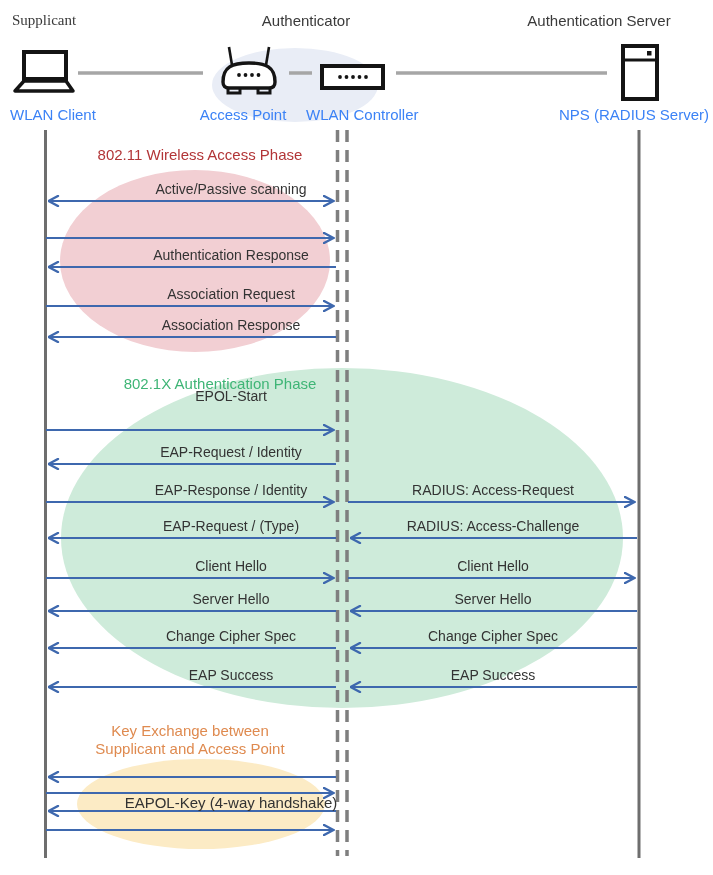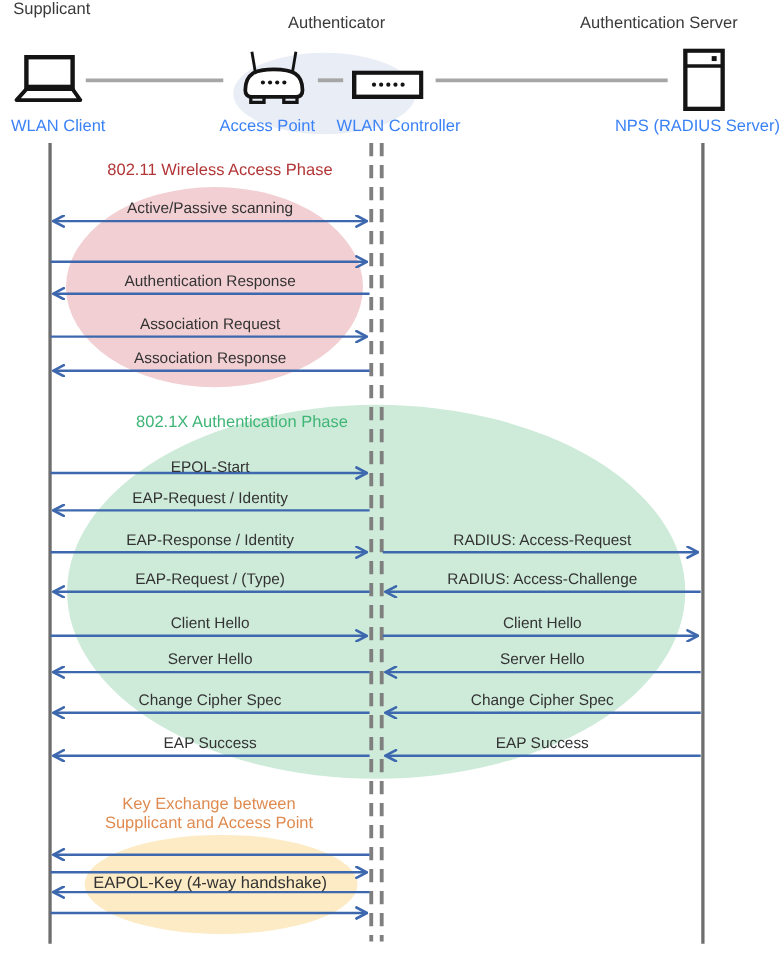--- a/index.html
+++ b/index.html
@@ -5,21 +5,21 @@
   html,body{margin:0;padding:0;background:#fff;}
   .canvas{
     position:relative;width:713px;height:875px;background:#ffffff;overflow:hidden;
     font-family:"Liberation Sans",sans-serif;color:#333;
   }
   .overlay{position:absolute;left:0;top:0;z-index:1;}
   .txt{position:absolute;z-index:3;white-space:nowrap;}
   .role{font-size:15px;color:#3a3a3a;text-align:center;}
   .dev{font-size:15px;color:#3b82f6;text-align:center;}
   .lbl{font-size:14px;color:#333;height:17px;line-height:17px;text-align:center;}
-  .seg-left{left:45px;width:292px;}
+  .seg-left{left:45px;width:292px;padding-left:40px;}
   .seg-right{left:347px;width:292px;}
   .phase-title{font-size:15px;text-align:center;}
   .p1{color:#B23537;}
   .p2{color:#3FB576;}
   .p3{color:#DF8A4F;line-height:18px;white-space:normal;}
   .icon{position:absolute;z-index:2;}
 </style>
 </head>
 <body>
 
@@ -68,21 +68,21 @@
       <line x1="336" y1="687" x2="49" y2="687" marker-end="url(#ah)"></line>
       <line x1="637" y1="687" x2="351" y2="687" marker-end="url(#ah)"></line>
 
       <line x1="336" y1="777" x2="49" y2="777" marker-end="url(#ah)"></line>
       <line x1="46" y1="793" x2="333" y2="793" marker-end="url(#ah)"></line>
       <line x1="336" y1="811" x2="49" y2="811" marker-end="url(#ah)"></line>
       <line x1="46" y1="830" x2="333" y2="830" marker-end="url(#ah)"></line>
     </g>
   </svg>
 
-  <div class="txt role" style="left:12px;top:0;">Supplicant</div>
+  <div class="txt role" style="left:12px;top:12px;font-family:Liberation Serif, serif;">Supplicant</div>
   <div class="txt role" style="left:246px;top:12px;width:120px;">Authenticator</div>
   <div class="txt role" style="left:523px;top:12px;width:152px;">Authentication Server</div>
 
   <div class="icon" style="left:10px;top:49px;">
     <svg width="68" height="48" viewBox="0 0 68 48">
       <rect x="14" y="3" width="42" height="27" fill="#fff" stroke="#141414" stroke-width="4"></rect>
       <path d="M14,32 L5,42 H63 L56,32 Z" fill="#fff" stroke="#141414" stroke-width="3.5" stroke-linejoin="round"></path>
     </svg>
   </div>
   <div class="icon" style="left:219px;top:45px;">
@@ -121,21 +121,21 @@
   <div class="txt dev" style="left:306px;top:106px;width:112px;">WLAN Controller</div>
   <div class="txt dev" style="left:558px;top:106px;width:152px;">NPS (RADIUS Server)</div>
 
   <div class="txt phase-title p1" style="left:45px;top:146px;width:310px;">802.11 Wireless Access Phase</div>
   <div class="txt lbl seg-left" style="top:181px;">Active/Passive scanning</div>
   <div class="txt lbl seg-left" style="top:247px;">Authentication Response</div>
   <div class="txt lbl seg-left" style="top:286px;">Association Request</div>
   <div class="txt lbl seg-left" style="top:317px;">Association Response</div>
 
   <div class="txt phase-title p2" style="left:70px;top:375px;width:300px;">802.1X Authentication Phase</div>
-  <div class="txt lbl seg-left" style="top:416px;text-align:center;">EPOL-Start</div>
+  <div class="txt lbl seg-left" style="top:388px;text-align:center;">EPOL-Start</div>
   <div class="txt lbl seg-left" style="top:444px;">EAP-Request / Identity</div>
   <div class="txt lbl seg-left" style="top:482px;">EAP-Response / Identity</div>
   <div class="txt lbl seg-right" style="top:482px;">RADIUS: Access-Request</div>
   <div class="txt lbl seg-left" style="top:518px;">EAP-Request / (Type)</div>
   <div class="txt lbl seg-right" style="top:518px;">RADIUS: Access-Challenge</div>
   <div class="txt lbl seg-left" style="top:558px;">Client Hello</div>
   <div class="txt lbl seg-right" style="top:558px;">Client Hello</div>
   <div class="txt lbl seg-left" style="top:591px;">Server Hello</div>
   <div class="txt lbl seg-right" style="top:591px;">Server Hello</div>
   <div class="txt lbl seg-left" style="top:628px;">Change Cipher Spec</div>

